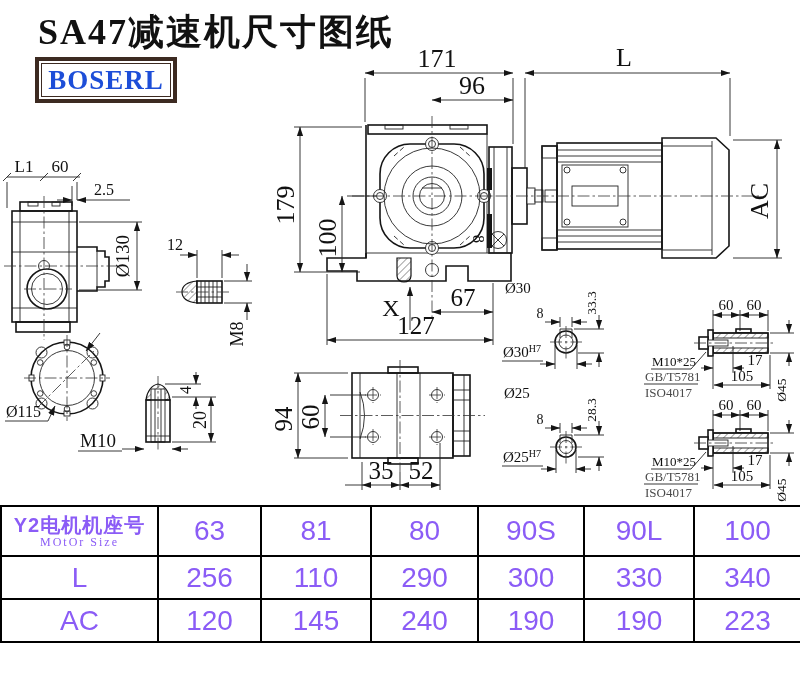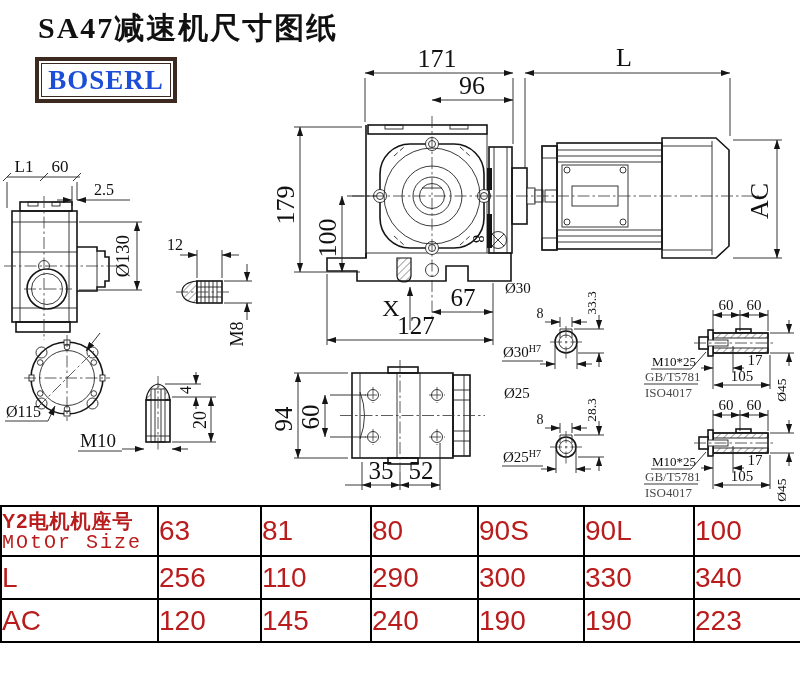--- a/index.html
+++ b/index.html
@@ -1,41 +1,41 @@
 <!DOCTYPE html>
 <html><head>
 <meta charset="utf-8">
 <style>
   html,body{margin:0;padding:0;background:#fff;}
   .stage{position:relative;width:800px;height:684px;background:#fff;overflow:hidden;
          font-family:"Liberation Sans","DejaVu Sans",sans-serif;}
-  .title{position:absolute;left:38px;top:8px;font-size:30px;font-weight:bold;color:#111;
+  .title{position:absolute;left:38px;top:8px;font-size:36px;font-weight:bold;color:#111;
          letter-spacing:2px;font-family:"Liberation Serif","DejaVu Serif",serif;white-space:nowrap;}
   .logo{position:absolute;left:35px;top:57px;width:134px;height:38px;background:#fff;
         border:4px solid #3c2a21;box-shadow:inset 0 0 0 2px #fff,inset 0 0 0 3px #3c2a21;
         display:flex;align-items:center;justify-content:center;}
   .logo span{font-family:"Liberation Serif","DejaVu Serif",serif;font-weight:bold;
         font-size:27px;color:#1d4ed8;letter-spacing:1px;}
   svg{position:absolute;left:0;top:0;}
   .o{fill:none;stroke:#151515;stroke-width:1.6;stroke-linejoin:miter;}
   .ow{fill:#fff;stroke:#151515;stroke-width:1.6;stroke-linejoin:miter;}
   .t{fill:none;stroke:#222;stroke-width:0.9;}
   .tw{fill:#fff;stroke:#222;stroke-width:0.9;}
   .d{fill:none;stroke:#222;stroke-width:0.9;}
   .cl{fill:none;stroke:#333;stroke-width:0.8;stroke-dasharray:12 3 2.5 3;}
   .dsh{fill:none;stroke:#222;stroke-width:0.9;stroke-dasharray:5 3;}
   .dm{font-family:"Liberation Serif","DejaVu Serif",serif;fill:#111;}
   .gr{fill:#4a4a4a;}
   table.spec{position:absolute;left:0;top:505px;width:800px;border-collapse:collapse;table-layout:fixed;}
-  table.spec td{border:2px solid #000;vertical-align:middle;color:#b91c1c;
+  table.spec td{border:2px solid #000;text-align:center;vertical-align:middle;color:#8b5cf6;
         font-family:"Liberation Sans","DejaVu Sans",sans-serif;font-size:28px;padding:0;}
   tr.hdr td{height:48px;}
   tr.row td{height:41px;}
   .cn{font-size:20px;font-weight:600;letter-spacing:1px;line-height:1.1;margin-top:1px;}
-  .en{font-size:20px;font-family:Liberation Mono, monospace;letter-spacing:2px;line-height:1.1;}
+  .en{font-size:12px;font-family:Liberation Serif, serif;letter-spacing:2px;line-height:1.1;}
 </style>
 </head>
 <body>
 
 <div class="stage">
 
   <div class="title">SA47减速机尺寸图纸</div>
   <div class="logo">
     <span>BOSERL</span>
   </div>

